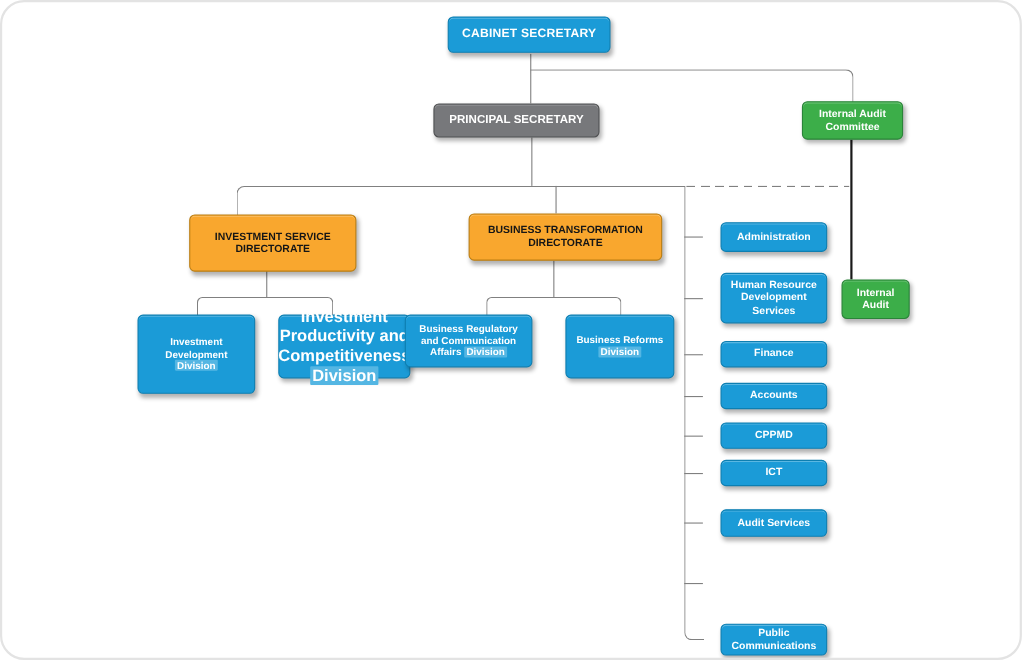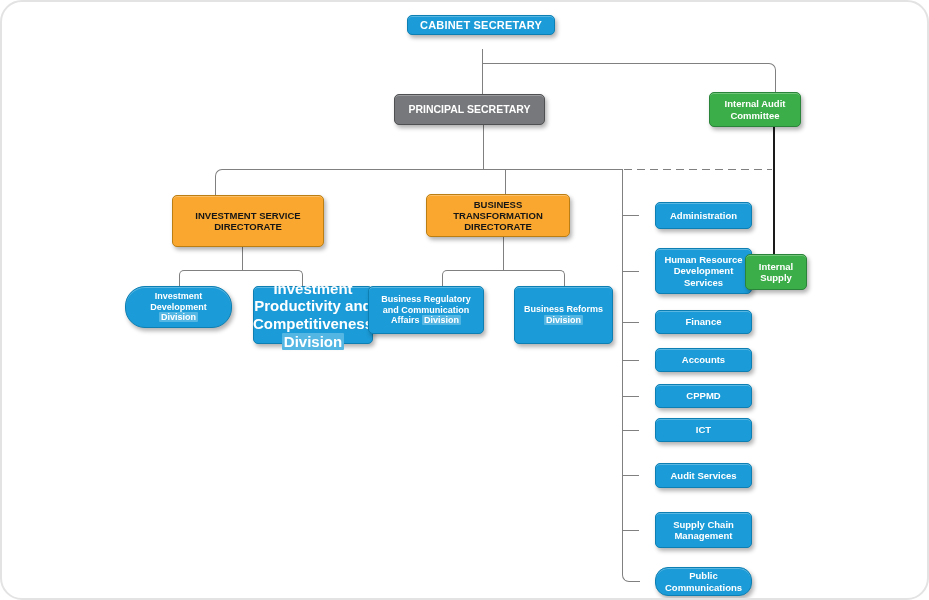--- a/index.html
+++ b/index.html
@@ -11,42 +11,42 @@
   
   .box{
     position:absolute;display:flex;align-items:center;justify-content:center;
     text-align:center;font-weight:bold;border-radius:5px;box-sizing:border-box;
     line-height:1.18;padding:2px 5px;
     box-shadow:2px 3px 4px rgba(0,0,0,0.30), inset 0 1px 0 rgba(255,255,255,0.28);
   }
   .blue{background:var(--blue,#1b9bd7);border:1px solid var(--blue_border,#0d7fb2);color:#ffffff;}
   .orange{background:var(--orange,#f9a72e);border:1px solid var(--orange_border,#bb7e12);color:#161616;}
   .gray{background:var(--gray,#77787b);border:1px solid var(--gray_border,#4f5052);color:#ffffff;}
-  .green{background:var(--green,#3cae49);border:1px solid var(--green_border,#2a8439);color:#ffffff;}
+  .green{background:var(--green,#3cae49);border:1px solid var(--green_border,#2a8439);color:#ffffff;margin-left:20px;}
   .hl{background:var(--blue_highlight,#54b6e3);padding:0 2px;border-radius:1px;}
 
-  .cabinet{left:405px;top:13px;width:148px;height:20px;font-size:11px;letter-spacing:.2px;}
+  .cabinet{left:405px;top:13px;width:148px;height:33px;font-size:11px;letter-spacing:.2px;}
   .principal{left:392px;top:92px;width:151px;height:31px;font-size:10.5px;}
   .iac{left:707px;top:90px;width:92px;height:35px;font-size:9.5px;}
   .isd{left:170px;top:193px;width:152px;height:52px;font-size:9.5px;}
-  .btd{left:424px;top:192px;width:144px;height:43px;font-size:9.5px;padding:14px 14px;align-items:center;}
-  .idd{left:123px;top:284px;width:107px;height:42px;font-size:9px;border-radius:20px;}
+  .btd{left:424px;top:192px;width:176px;height:43px;font-size:9.5px;padding:14px 14px;align-items:center;}
+  .idd{left:123px;top:284px;width:107px;height:72px;font-size:9px;}
   .ipd{left:251px;top:284px;width:120px;height:58px;font-size:15px;padding:2px 3px;}
   .brd{left:366px;top:284px;width:116px;height:48px;font-size:9px;padding:2px 3px;}
   .brf{left:512px;top:284px;width:99px;height:58px;font-size:9px;}
   .dept{left:653px;width:97px;font-size:9.5px;}
   .d0{top:200px;height:27px;}
   .d1{top:246px;height:46px;}
   .d2{top:308px;height:24px;}
   .d3{top:346px;height:24px;}
   .d4{top:382px;height:24px;}
   .d5{top:416px;height:24px;}
   .d6{top:461px;height:25px;}
   .d7{top:510px;height:36px;}
-  .d8{top:565px;height:29px;border-radius:13px;}
+  .d8{top:565px;height:29px;}
   .iaudit{left:743px;top:252px;width:62px;height:36px;font-size:9.5px;}
 
   
   .ln{position:absolute;}
   .v{width:0;border-left:1px solid var(--line,#808080);}
   .v1{left:480px;top:47px;height:45px;}
   .h1{left:480px;top:61px;width:293px;height:29px;border-top:1px solid var(--line,#808080);border-right:1px solid var(--line,#808080);border-top-right-radius:7px;}
   .v4{left:481px;top:123px;height:44px;}
   .h2{left:213px;top:167px;width:407px;height:26px;border-top:1px solid var(--line,#808080);border-left:1px solid var(--line,#808080);border-top-left-radius:7px;}
   .v7{left:503px;top:167px;height:25px;}
@@ -137,24 +137,21 @@
   </div>
   <div class="box blue dept d5">
     <span>ICT</span>
   </div>
   <div class="box blue dept d4">
     <span>CPPMD</span>
   </div>
   <div class="box blue dept d6">
     <span>Audit Services</span>
   </div>
-  <div class="box blue dept d7">
-    <span>Supply Chain Management</span>
-  </div>
   <div class="box blue dept d8">
     <span>Public Communications</span>
   </div>
 
   <div class="box green iaudit">
-    <span>Internal Supply</span>
+    <span>Internal Audit</span>
   </div>
 
 </div>
 
 </body></html>

